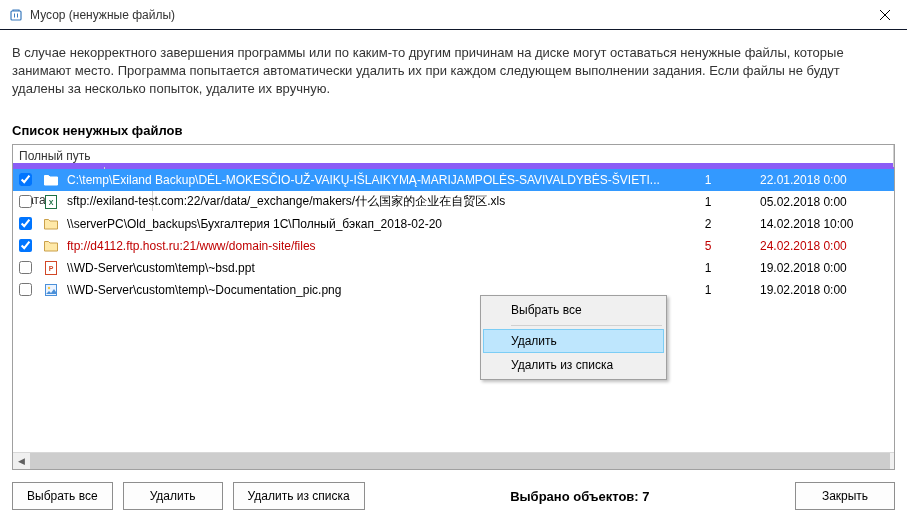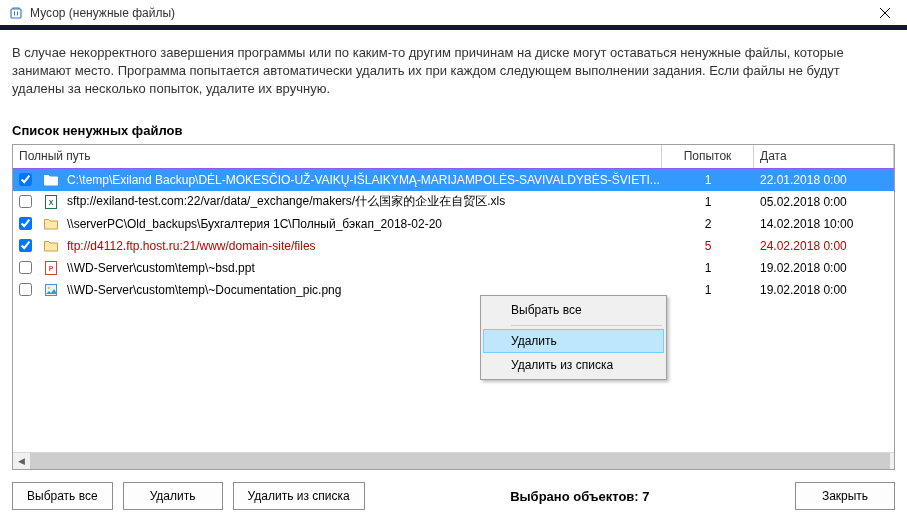--- a/index.html
+++ b/index.html
@@ -10,21 +10,21 @@
       width: 907px;
       height: 519px;
       overflow: hidden;
       position: relative;
     }
     .titlebar {
       height: 30px;
       display: flex;
       align-items: center;
       padding: 0 0 0 8px;
-      border-bottom: 5px solid #0f172a;
+      border-bottom: 1px solid #0f172a;
     }
     .titlebar-icon {
       width: 16px; height: 16px;
       margin-right: 6px;
       display: inline-flex;
       align-items: center;
       justify-content: center;
     }
     .titlebar-title { flex: 1; font-size: 12px; color: #333; }
     .titlebar-close {
@@ -38,21 +38,22 @@
     .table-wrap {
       border: 1px solid #a0a0a0;
       height: 326px;
       position: relative;
       background: #fff;
     }
     .table-header {
       display: flex;
       height: 24px;
       background: #fff;
-      border-bottom: 1px solid #8b5cf6;
+      border-bottom: 6px solid #8b5cf6;
+      flex-direction: column;
     }
     .th {
       padding: 4px 6px;
       border-right: 1px solid #d0d0d0;
       font-size: 12px;
       color: #333;
       display: flex;
       align-items: center;
     }
     .col-path { flex: 1; min-width: 0; }

